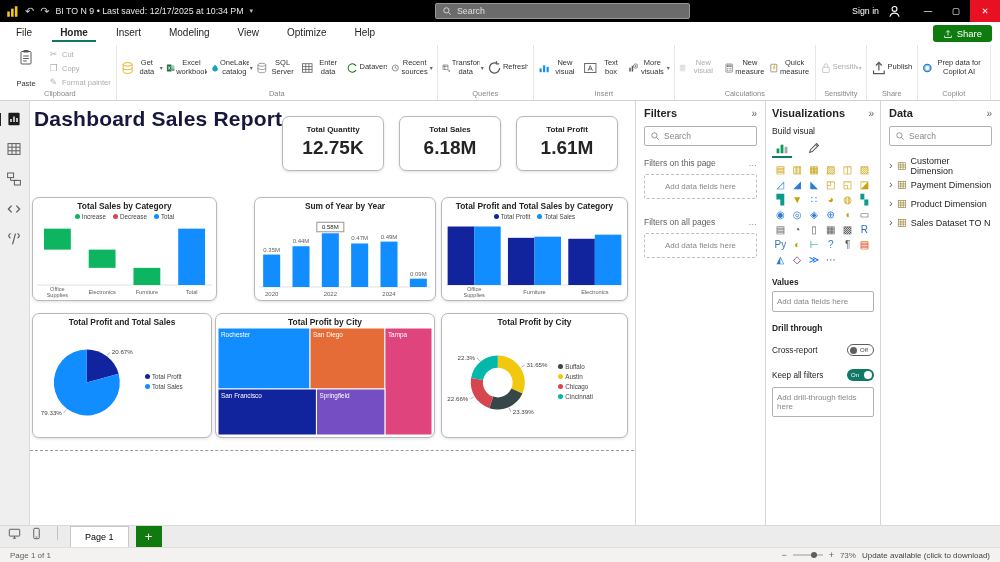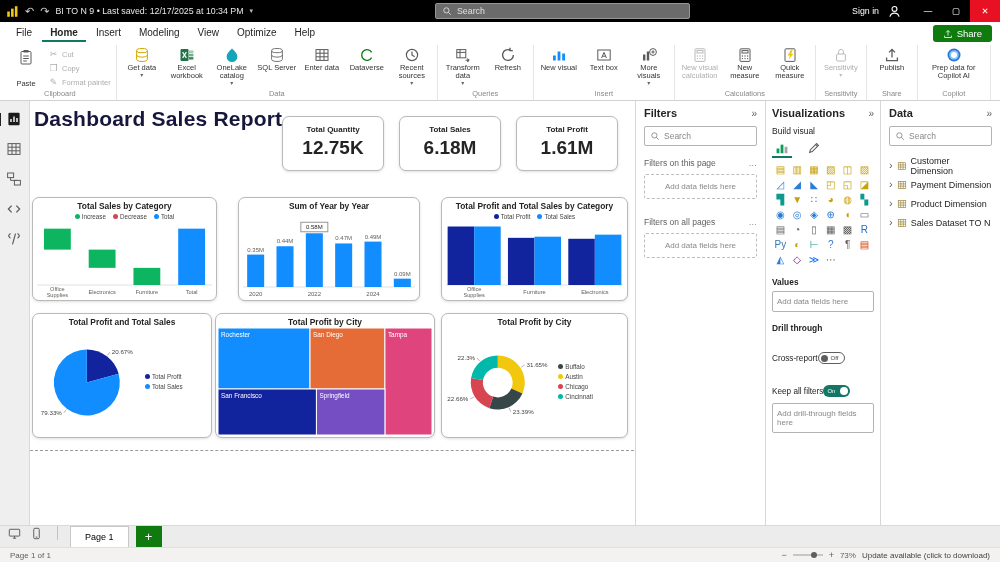--- a/index.html
+++ b/index.html
@@ -17,31 +17,31 @@
 .tb-title{font-size:8.8px;color:#e8e8e8;white-space:nowrap}
 .tb-caret{font-size:7px;color:#bbb}
 .tb-search{position:absolute;left:435px;top:3px;width:255px;height:16px;background:#6b6b6b;border:1px solid #969696;border-radius:2px;display:flex;align-items:center;gap:5px;padding:0 6px;color:#e0e0e0;font-size:8.8px}
 .tb-search .ic12{color:#e0e0e0}
 .tb-right{margin-left:auto;display:flex;align-items:center;height:100%}
 .tb-signin{font-size:8.8px;margin-right:8px}
 .tb-avatar{width:15px;height:15px;color:#fff;margin-right:12px}
 .tb-win{width:28px;height:100%;display:flex;align-items:center;justify-content:center;font-size:8.5px;color:#fff}
 .tb-close{background:#E81123;width:30px}
 
-.menubar{flex:0 0 22px;background:#fff;display:flex;align-items:center;padding:0 8px;gap:2px}
+.menubar{flex:0 0 22px;background:#fff;display:flex;align-items:center;padding:0 8px;gap:12px}
 .mtab{padding:3px 8px 2px;font-size:10px;border-bottom:2px solid transparent;background:none;border-top:none;border-left:none;border-right:none;font-family:inherit;color:#252423}
 .mtab.active{font-weight:bold;border-bottom:2px solid #117865}
 .share-btn{margin-left:auto;background:#0F7B0F;color:#fff;font-size:9.5px;padding:3px 10px;border-radius:3px;border:none;display:flex;gap:4px;align-items:center;font-family:inherit}
 .share-btn .ic12{color:#fff}
 
 .ribbon{flex:0 0 56px;background:#fff;border-bottom:1px solid #d1d1d1;display:flex;align-items:stretch;padding:1px 4px 0}
 .rgroup{display:flex;flex-direction:column;border-right:1px solid #e6e6e6;padding:1px 3px 0}
 .ritems{display:flex;flex:1;align-items:stretch;gap:1px}
 .rgl{font-size:7.4px;color:#8a8886;text-align:center;padding:1px 0 2px}
-.rbtn{display:flex;flex-direction:column;align-items:center;width:44px;background:none;border:none;padding:1px 1px 0;gap:1px;font-family:inherit;cursor:default}
+.rbtn{display:flex;align-items:center;width:44px;background:none;border:none;padding:1px 1px 0;gap:1px;font-family:inherit;cursor:default}
 .rbtn.wide{width:66px}
 .rlabel{font-size:7.5px;line-height:1.08;color:#333;text-align:center;max-height:17px;overflow:hidden}
 .rcaret{font-size:6px;color:#666;line-height:4px}
 .rbtn.disabled,.rsmall.disabled{opacity:.42}
 .rbig{display:flex;flex-direction:column;align-items:center;justify-content:space-between;width:38px;background:none;border:none;gap:2px;padding-top:3px;font-family:inherit}
 .rsmallcol{display:flex;flex-direction:column;gap:2px;justify-content:flex-start;padding-top:2px}
 .rsmall{display:flex;align-items:center;gap:3px;font-size:7.5px;color:#333;background:none;border:none;padding:1px 2px;font-family:inherit}
 .rsmall .gly{font-size:9px;width:11px;text-align:center}
 
 .workspace{flex:1;display:flex;min-height:0;background:#eaeaea}
@@ -60,21 +60,21 @@
 .ctitle{font-size:8.4px;font-weight:bold;text-align:center;line-height:1.15;margin-top:2px}
 .legend{display:flex;justify-content:center;gap:7px;margin-top:1px}
 .lg-item{display:flex;align-items:center;gap:2px;font-size:6.3px;color:#444}
 .lg-dot{width:5px;height:5px;border-radius:50%;display:inline-block}
 .cbody{flex:1;min-height:0}
 .cbody-row{flex:1;display:flex;min-height:0;align-items:stretch}
 .cpie{width:62%}
 .legend.vert{flex-direction:column;justify-content:center;gap:3px;margin:0;flex:1;align-items:flex-start;padding-left:2px}
 .page-edge{position:absolute;left:0;top:349px;width:604px;border-top:1px dashed #9a9a9a}
 .pos-wf{left:2px;top:96px;width:185px;height:104px}
-.pos-col{left:208px;top:96px;width:182px;height:104px}
+.pos-col{left:224px;top:96px;width:182px;height:104px}
 .pos-stk{left:411px;top:96px;width:187px;height:104px}
 .pos-pie{left:2px;top:212px;width:180px;height:125px}
 .pos-tree{left:185px;top:212px;width:220px;height:125px}
 .pos-don{left:411px;top:212px;width:187px;height:125px}
 
 .panel{background:#fff;border-left:1px solid #d6d6d6;padding:6px 8px;display:flex;flex-direction:column;overflow:hidden}
 .filters{width:130px}
 .viz{width:115px;padding:6px 6px}
 .datap{width:120px}
 .phead{display:flex;align-items:center;justify-content:space-between;margin-bottom:7px}
@@ -86,21 +86,21 @@
 .fmore{color:#8a8886}
 .fadd{border:1px dashed #bdbdbd;border-radius:2px;font-size:8px;color:#8a8886;text-align:center;padding:7px 2px;margin-bottom:16px}
 .vbuild{font-size:8.5px;color:#252423;margin-bottom:3px}
 .vmodes{display:flex;gap:12px;margin-bottom:4px}
 .vmode{width:20px;height:19px;display:flex;align-items:center;justify-content:center;border:none;background:none;border-bottom:2px solid transparent;color:#605e5c}
 .vmode.active{border-bottom:2px solid #117865}
 .vgrid{display:flex;flex-wrap:wrap;margin-bottom:7px}
 .vz{width:16.8px;height:15px;font-size:10px;line-height:15px;text-align:center;cursor:default}
 .vlabel{font-size:8.4px;font-weight:bold;color:#252423;margin:3px 0 4px}
 .vadd{border:1px solid #b3b3b3;border-radius:2px;font-size:8px;color:#8a8886;padding:5px 4px;margin-bottom:8px}
-.vrow{display:flex;justify-content:flex-start;align-items:center;font-size:8.2px;color:#252423;margin:15px 0 6px}
+.vrow{display:flex;justify-content:space-between;align-items:center;font-size:8.2px;color:#252423;margin:7px 0 6px}
 .toggle{width:27px;height:12px;border-radius:6px;position:relative;display:flex;align-items:center}
 .toggle.off{border:1px solid #605e5c;background:#fff}
 .toggle.off .knob{width:7px;height:7px;border-radius:50%;background:#605e5c;margin-left:2px}
 .toggle.off b{font-size:6px;color:#444;font-weight:normal;margin-left:3px}
 .toggle.on{background:#117865}
 .toggle.on b{font-size:6px;color:#fff;font-weight:normal;margin-left:4px}
 .toggle.on .knob{width:8px;height:8px;border-radius:50%;background:#fff;position:absolute;right:2px}
 .fields{list-style:none}
 .field{display:flex;align-items:center;gap:4px;height:19px;font-size:9px;color:#252423}
 .chev{color:#605e5c;font-size:11px;line-height:1}

